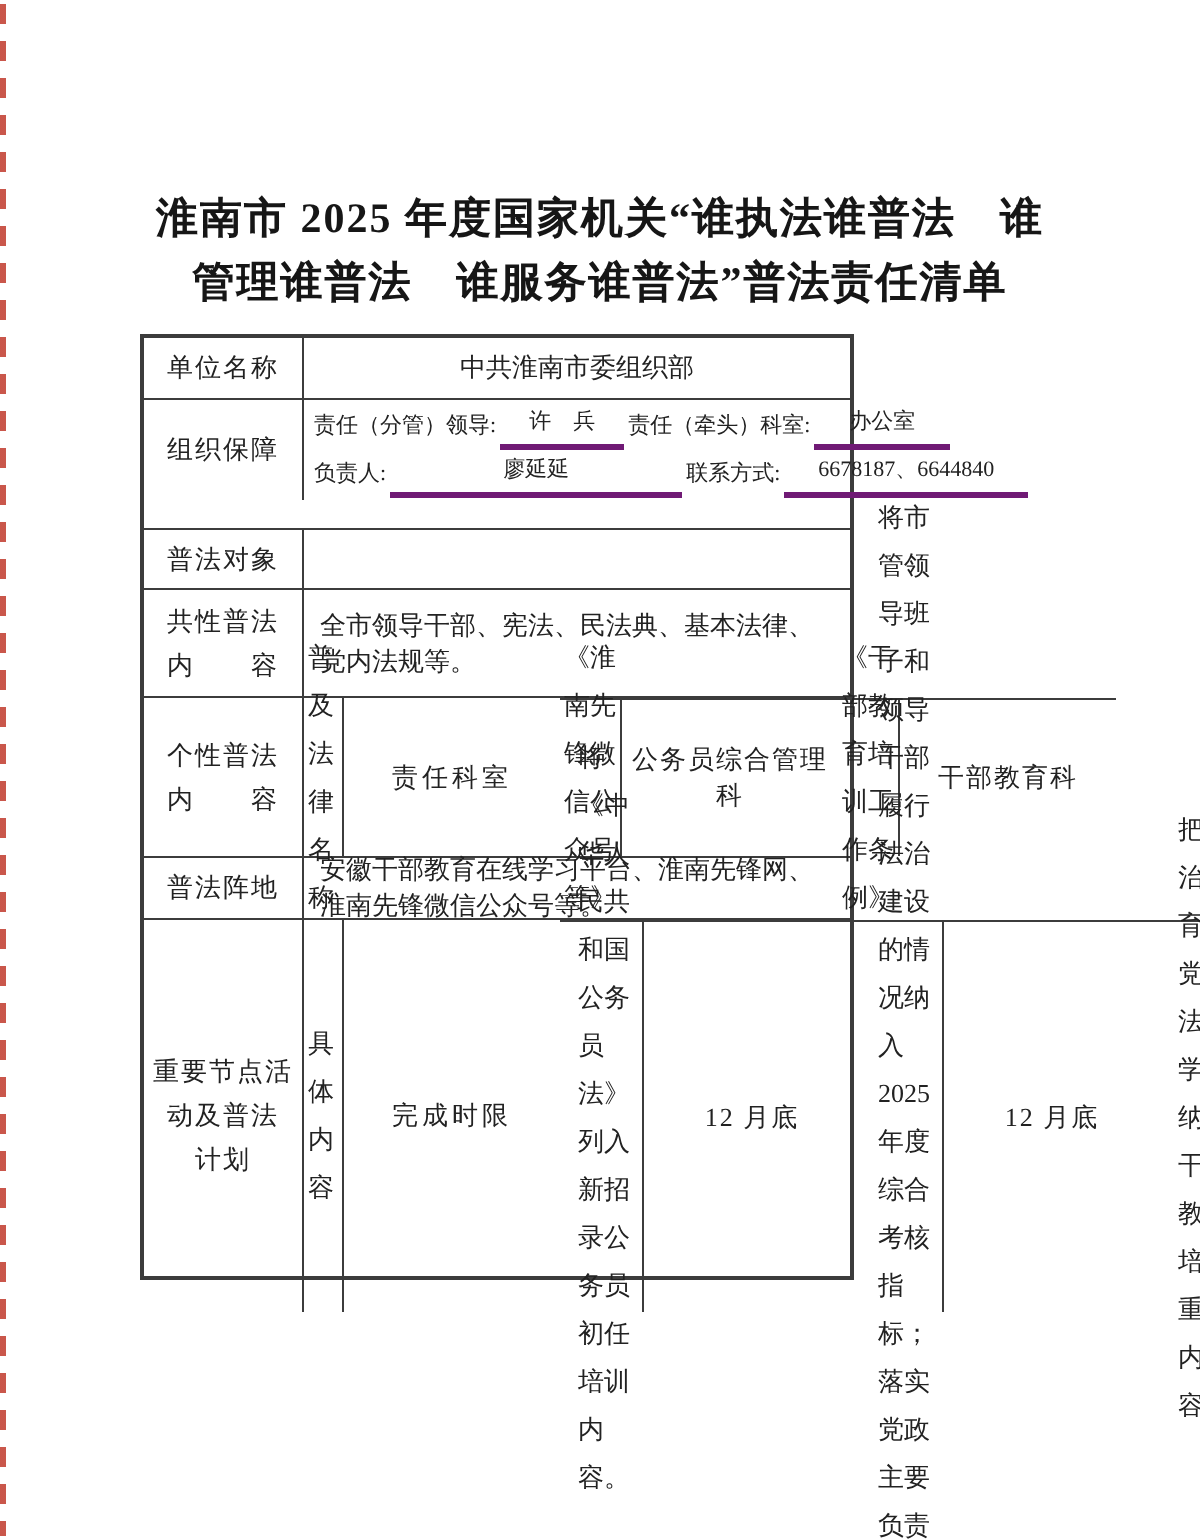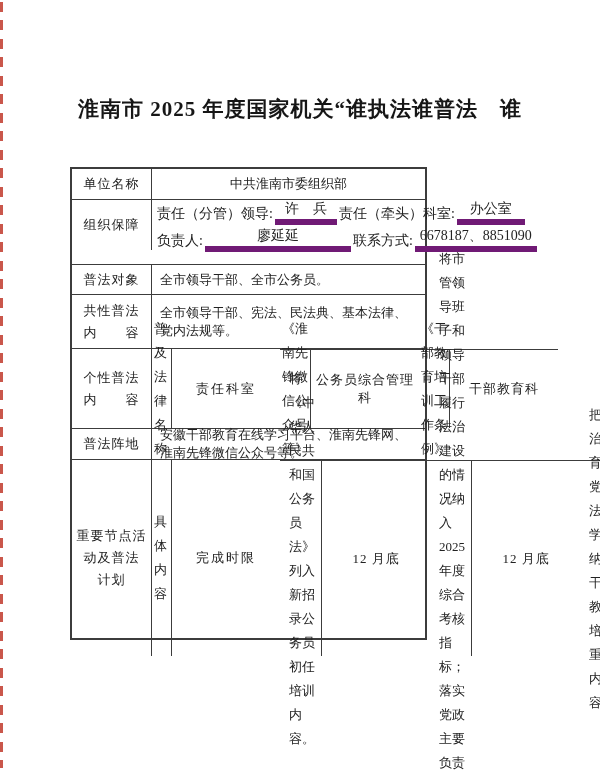--- a/index.html
+++ b/index.html
@@ -34,24 +34,24 @@
     display:flex; flex-direction:column; align-items:center; justify-content:center;
     text-align:center; letter-spacing:1px; line-height:22px;
   }
   .content-cell{flex:1; display:flex; align-items:center; padding:2px 6px 2px 8px;}
   .content-cell.center{justify-content:center; padding:2px;}
   
   .r-unit{height:30px;} .r-org{height:51px;} .r-target{height:30px;margin-top:14px;}
   .r-common{height:54px;} .r-individual{height:80px;} .r-positions{height:31px;}
   .r-plan{height:197px;}
   
-  .org-content{flex-direction:column; align-items:stretch; justify-content:center; padding:2px 4px 2px 5px; font-size:14px;}
+  .org-content{flex-direction:column; align-items:stretch; justify-content:center; padding:2px 4px 2px 5px; font-size:11px;}
   .org-line{display:flex; align-items:flex-end; line-height:23px; white-space:nowrap;}
   .blank{
-    display:inline-block; border-bottom:6px solid #701a75;
+    display:inline-block; border-bottom:3px solid #701a75;
     text-align:center; margin:0 2px; line-height:21px;
   }
   .b1{width:62px;} .b2{width:68px;text-align:center;} .b3{width:146px;} .b4{width:122px; letter-spacing:0;}
   
   .sub-wrap{flex:1; display:flex; flex-direction:row;}
   .sub-row{display:flex; flex:1; border-top:1px solid var(--border);}
   .sub-row:first-child{border-top:none;}
   .sub-c1{flex:1; display:flex; align-items:center; padding:3px 6px 3px 9px; line-height:24px;}
   .sub-c1.center{justify-content:center; text-align:center; padding:2px;}
   .sub-c2{flex:0 0 109px; border-left:1px solid var(--border);
@@ -62,20 +62,21 @@
 </style>
 </head>
 <body>
 
 <div class="page">
 
   <div class="red-marks"></div>
 
   <h1 class="title">
     <span>淮南市 2025 年度国家机关“谁执法谁普法　谁</span>
+    <span>管理谁普法　谁服务谁普法”普法责任清单</span>
   </h1>
 
   <div class="doc-table">
 
     <div class="row r-unit">
       <div class="label-cell">单位名称</div>
       <div class="content-cell center">中共淮南市委组织部</div>
     </div>
 
     <div class="row r-org">
@@ -84,28 +85,27 @@
         <div class="org-line">
           <span>责任（分管）领导:</span>
           <span class="blank b1">许　兵</span>
           <span>责任（牵头）科室:</span>
           <span class="blank b2">办公室</span>
         </div>
         <div class="org-line">
           <span>负责人:</span>
           <span class="blank b3">廖延延</span>
           <span>联系方式:</span>
-          <span class="blank b4">6678187、8851090</span>
+          <span class="blank b4">6678187、6644840</span>
         </div>
       </div>
     </div>
 
     <div class="row r-target">
       <div class="label-cell">普法对象</div>
-      <div class="content-cell">全市领导干部、全市公务员。</div>
     </div>
 
     <div class="row r-common">
       <div class="label-cell">
         <span>共性普法</span>
         <span>内　　容</span>
       </div>
       <div class="content-cell">全市领导干部、宪法、民法典、基本法律、党内法规等。</div>
     </div>
 

